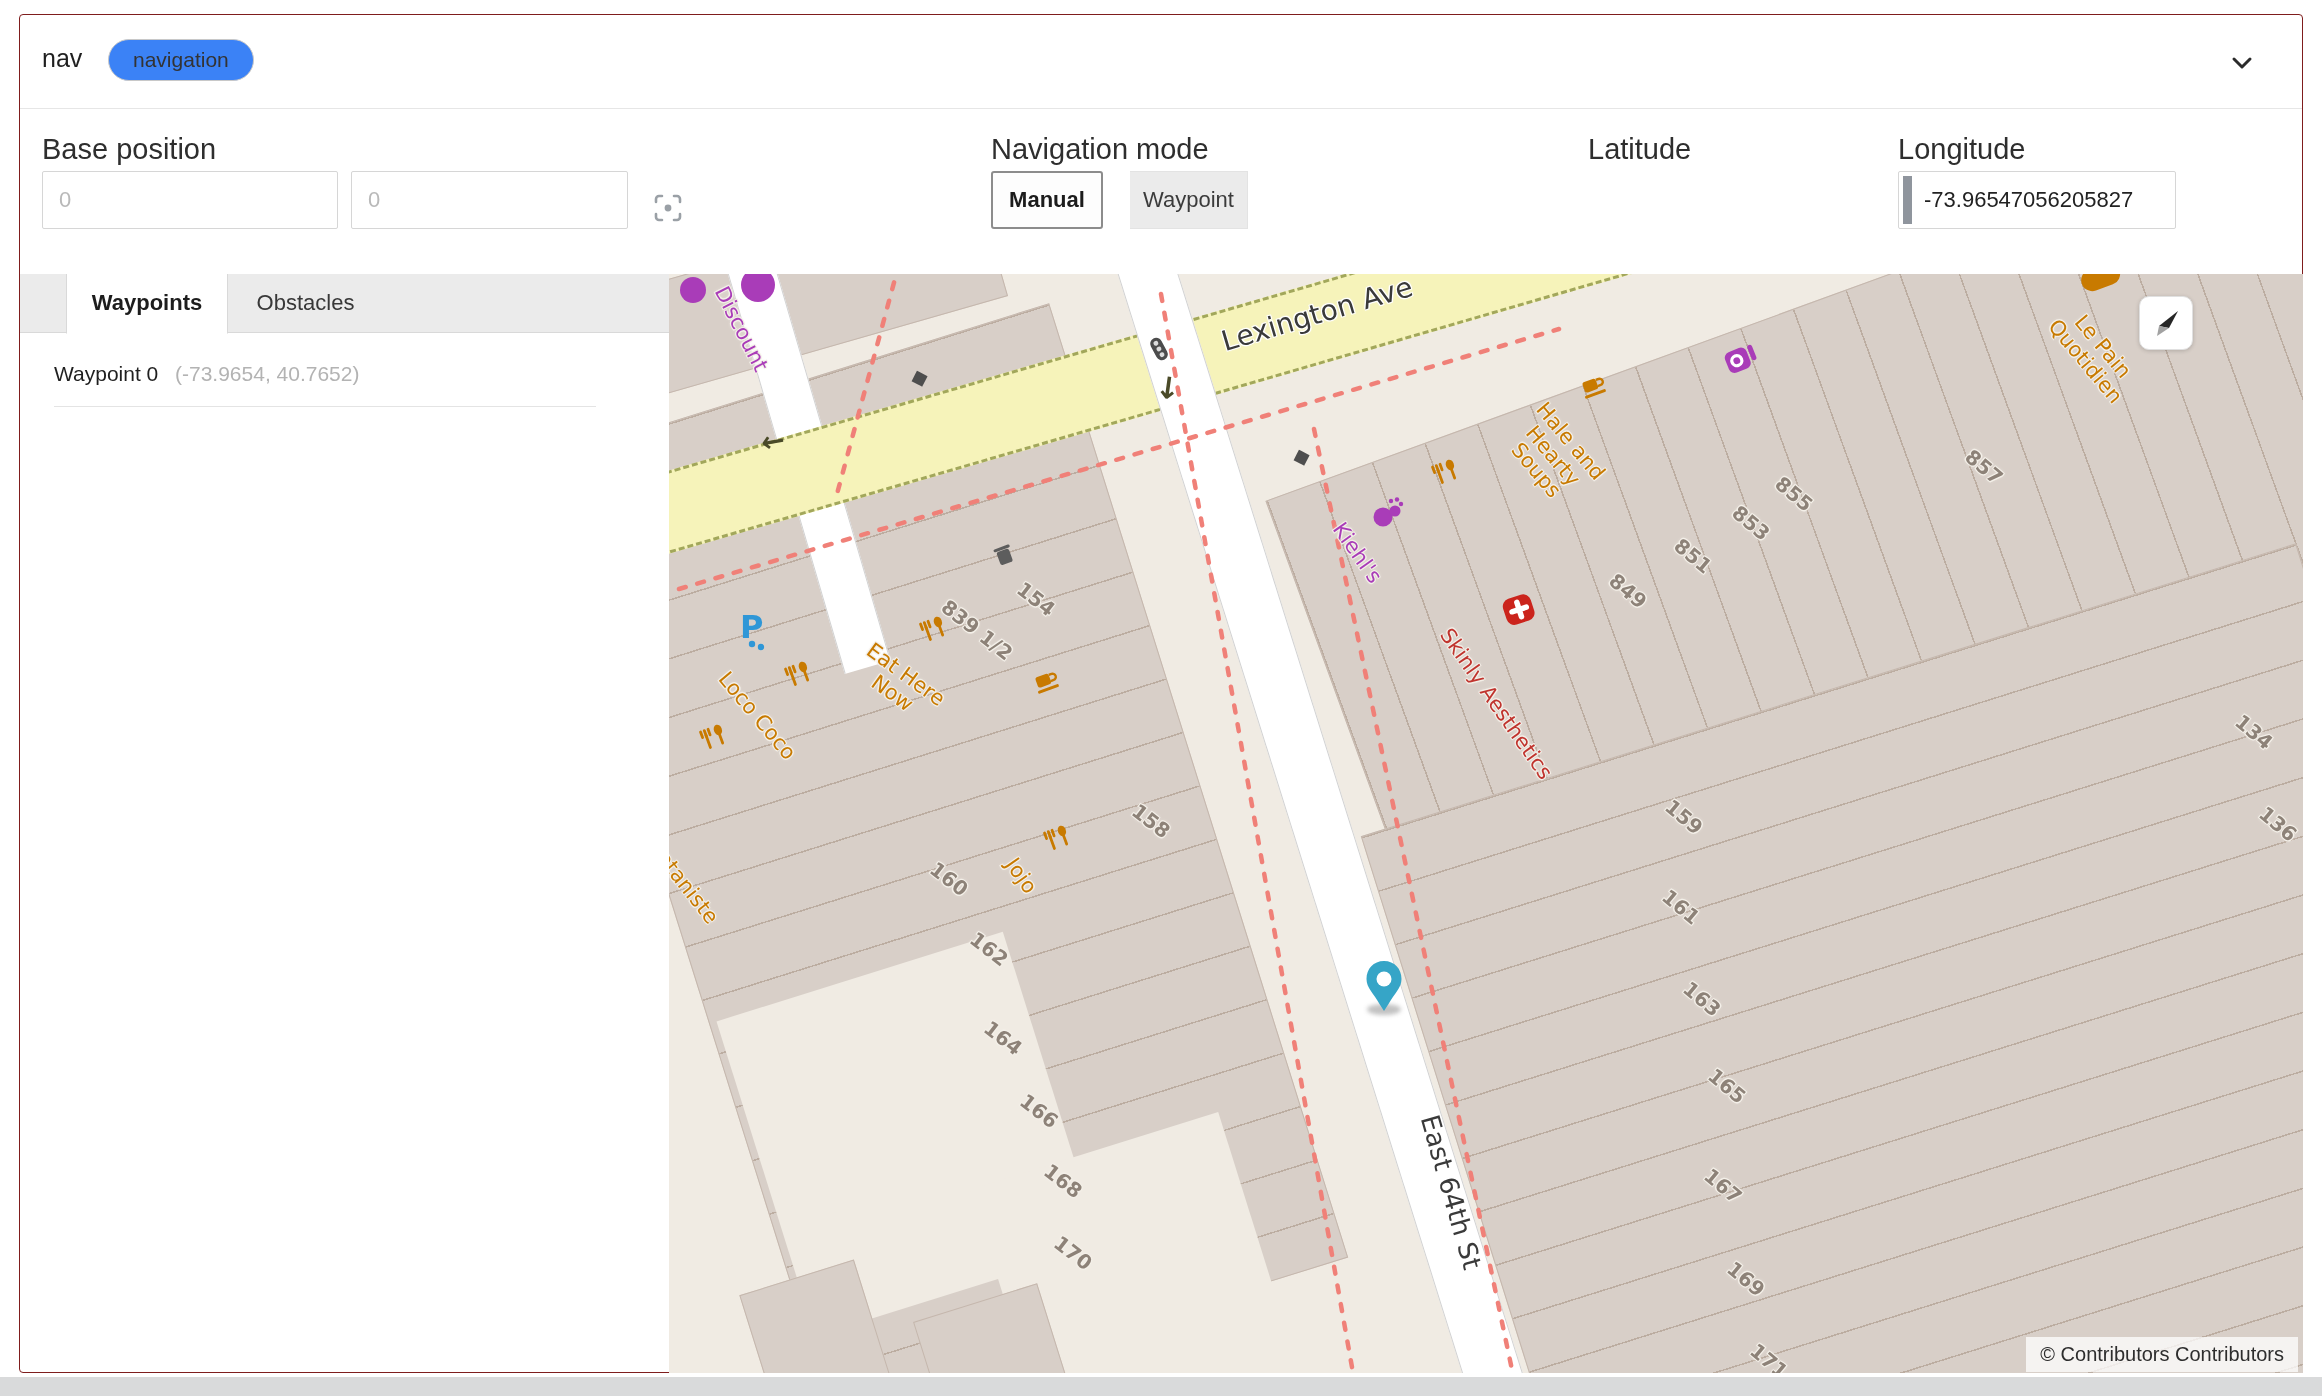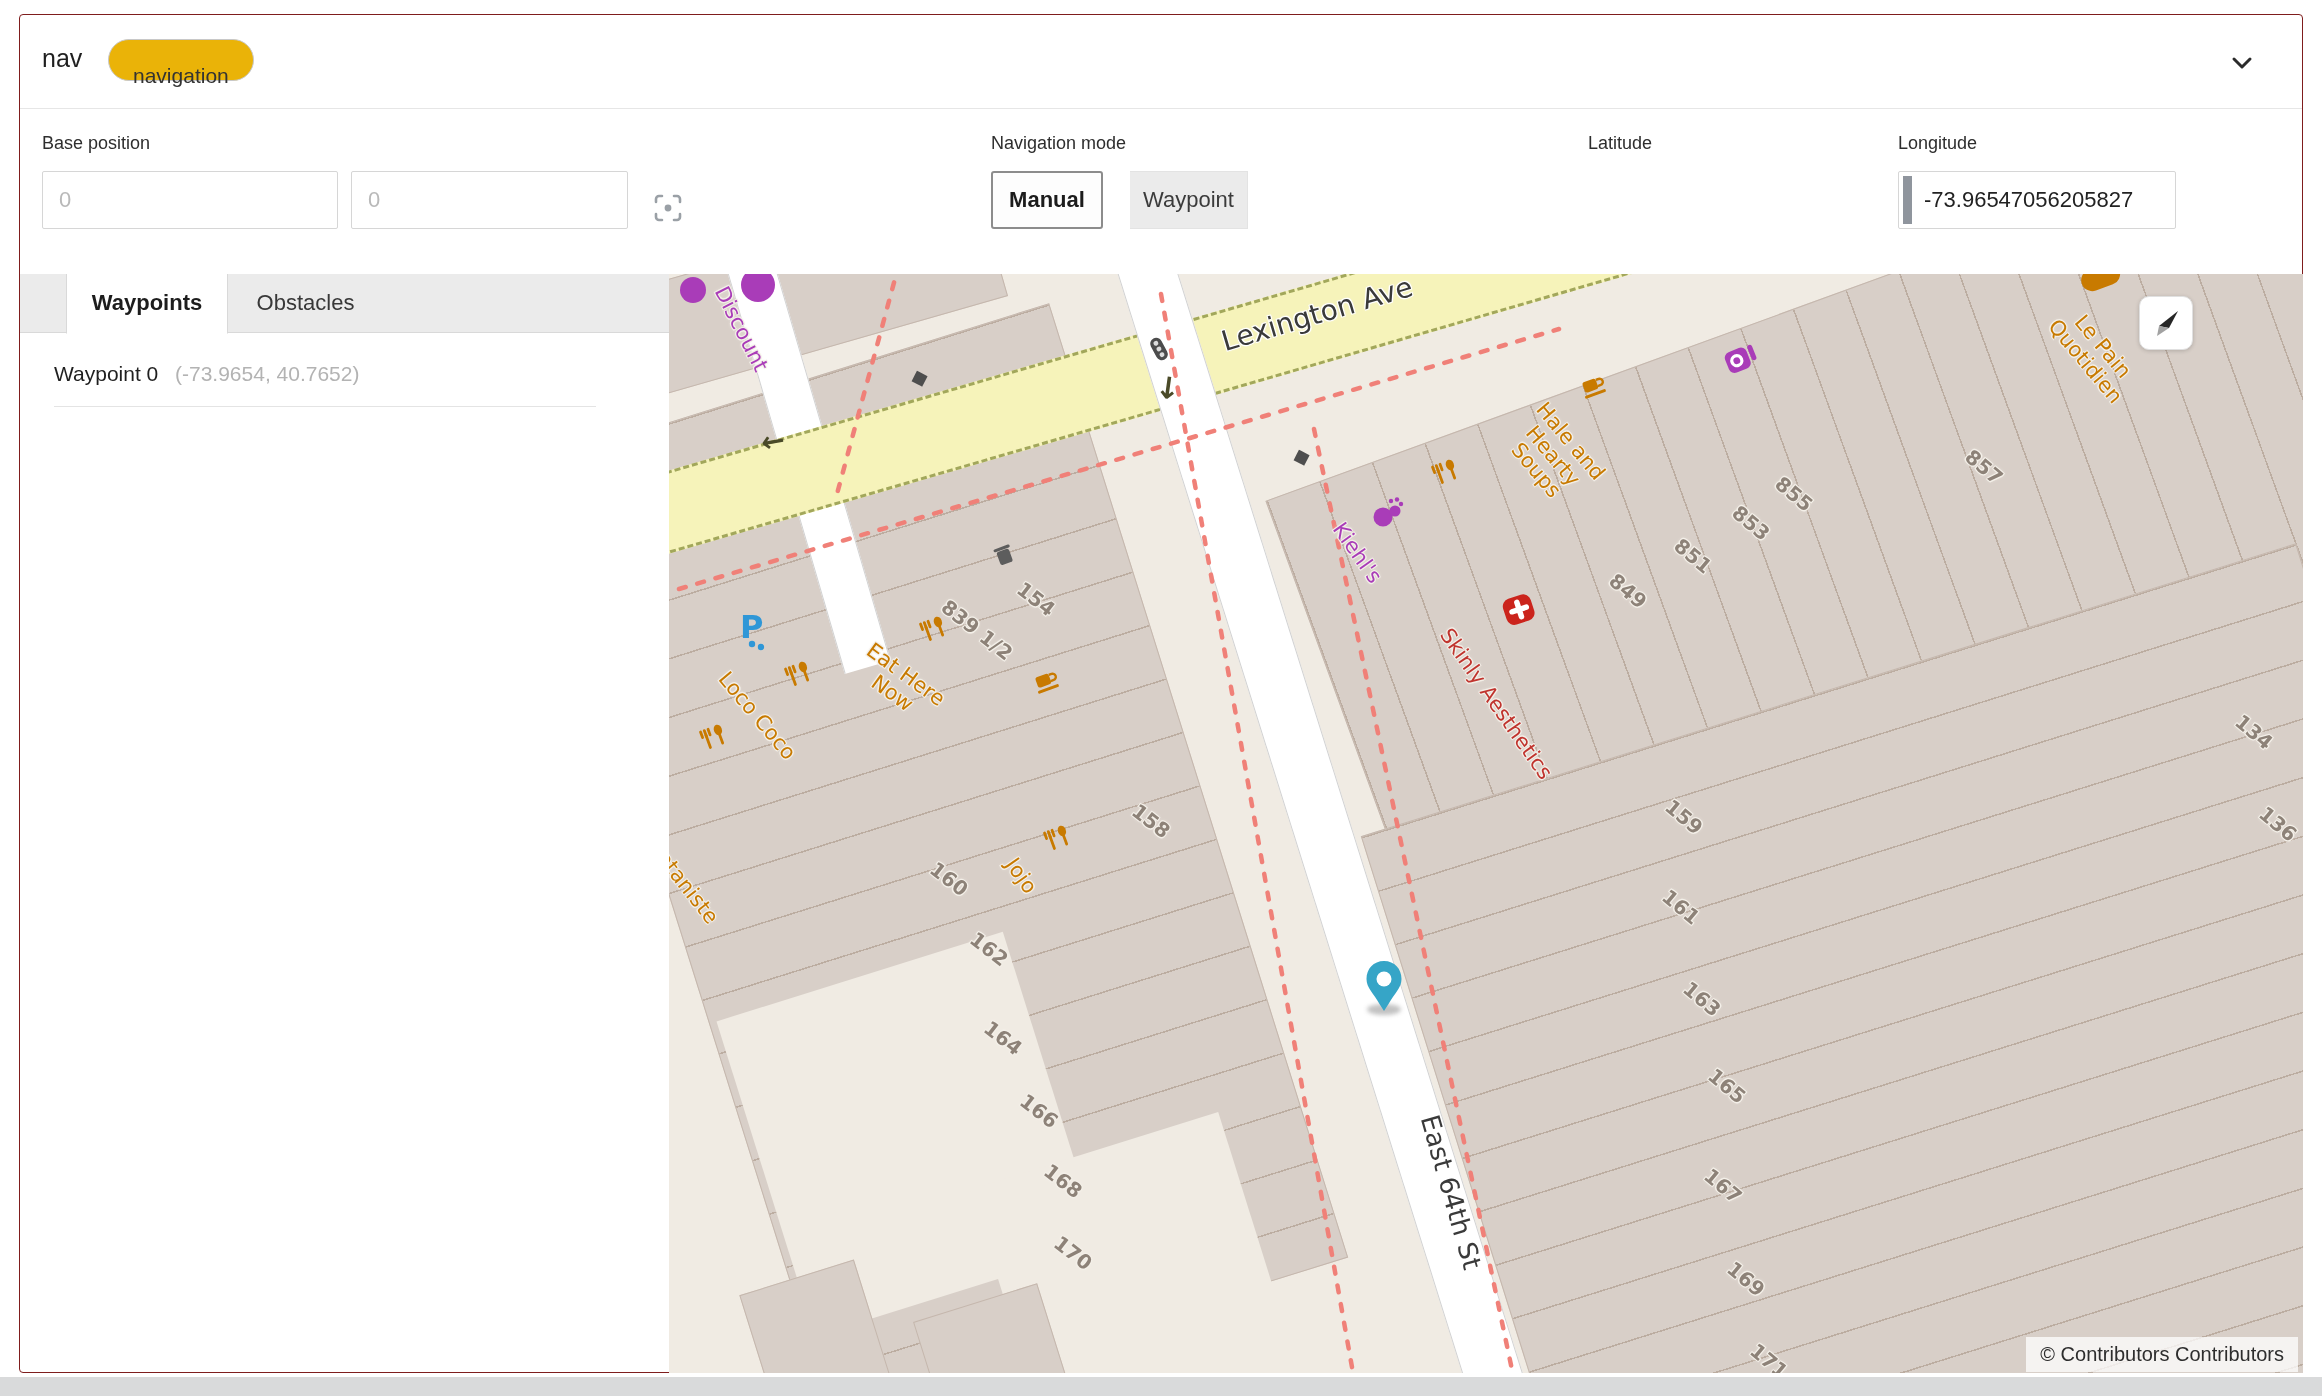--- a/index.html
+++ b/index.html
@@ -3,26 +3,26 @@
 <meta charset="utf-8">
 <style>
   html,body{margin:0;padding:0;background:#fff;}
   .screen{position:relative;width:2322px;height:1396px;background:#fff;overflow:hidden;
           font-family:"Liberation Sans",sans-serif;color:#222;}
   .card{position:absolute;left:19px;top:14px;width:2284px;height:1359px;background:#fff;
         border:1px solid #7f1d1d;border-radius:4px;box-sizing:border-box;}
   
   .hdr{position:absolute;left:0;top:0;width:100%;height:94px;border-bottom:1px solid #e6e6e6;box-sizing:border-box;}
   .hdr-name{position:absolute;left:22px;top:29px;font-size:25px;color:#1f1f1f;}
-  .hdr-badge{position:absolute;left:88px;top:24px;height:42px;line-height:40px;padding:16px 24px;
-             border:1.5px solid #c8c8c8;border-radius:22px;background:#eab308;font-size:21px;color:#333;box-sizing:border-box;}
+  .hdr-badge{position:absolute;left:88px;top:24px;height:42px;line-height:40px;padding:0 24px;
+             border:1.5px solid #c8c8c8;border-radius:22px;background:#3b82f6;font-size:21px;color:#333;box-sizing:border-box;}
   .hdr-chev{position:absolute;right:44px;top:32px;width:32px;height:32px;cursor:pointer;}
   
   .formrow{position:absolute;left:0;top:94px;width:100%;height:165px;}
-  .flabel{position:absolute;top:24px;font-size:18px;color:#2e2e2e;}
+  .flabel{position:absolute;top:24px;font-size:29px;color:#2e2e2e;}
   .finput{position:absolute;top:62px;height:58px;border:1px solid #d6d6d6;border-radius:2px;
           font-size:22px;color:#222;padding:0 0 0 16px;box-sizing:border-box;background:#fff;
           font-family:"Liberation Sans",sans-serif;}
   .finput::placeholder{color:#b9b9b9;}
   .dragwrap{position:absolute;top:62px;height:58px;border:1px solid #d6d6d6;border-radius:2px;background:#fff;
             box-sizing:border-box;display:flex;align-items:stretch;}
   .dragbar{width:9px;margin:4px 0 4px 4px;background:#8f959d;flex:none;}
   .dragwrap input{border:none;outline:none;flex:1;font-size:22px;color:#222;padding-left:12px;min-width:0;
                   font-family:"Liberation Sans",sans-serif;background:transparent;}
   .crosshair{position:absolute;top:82px;width:34px;height:34px;}

